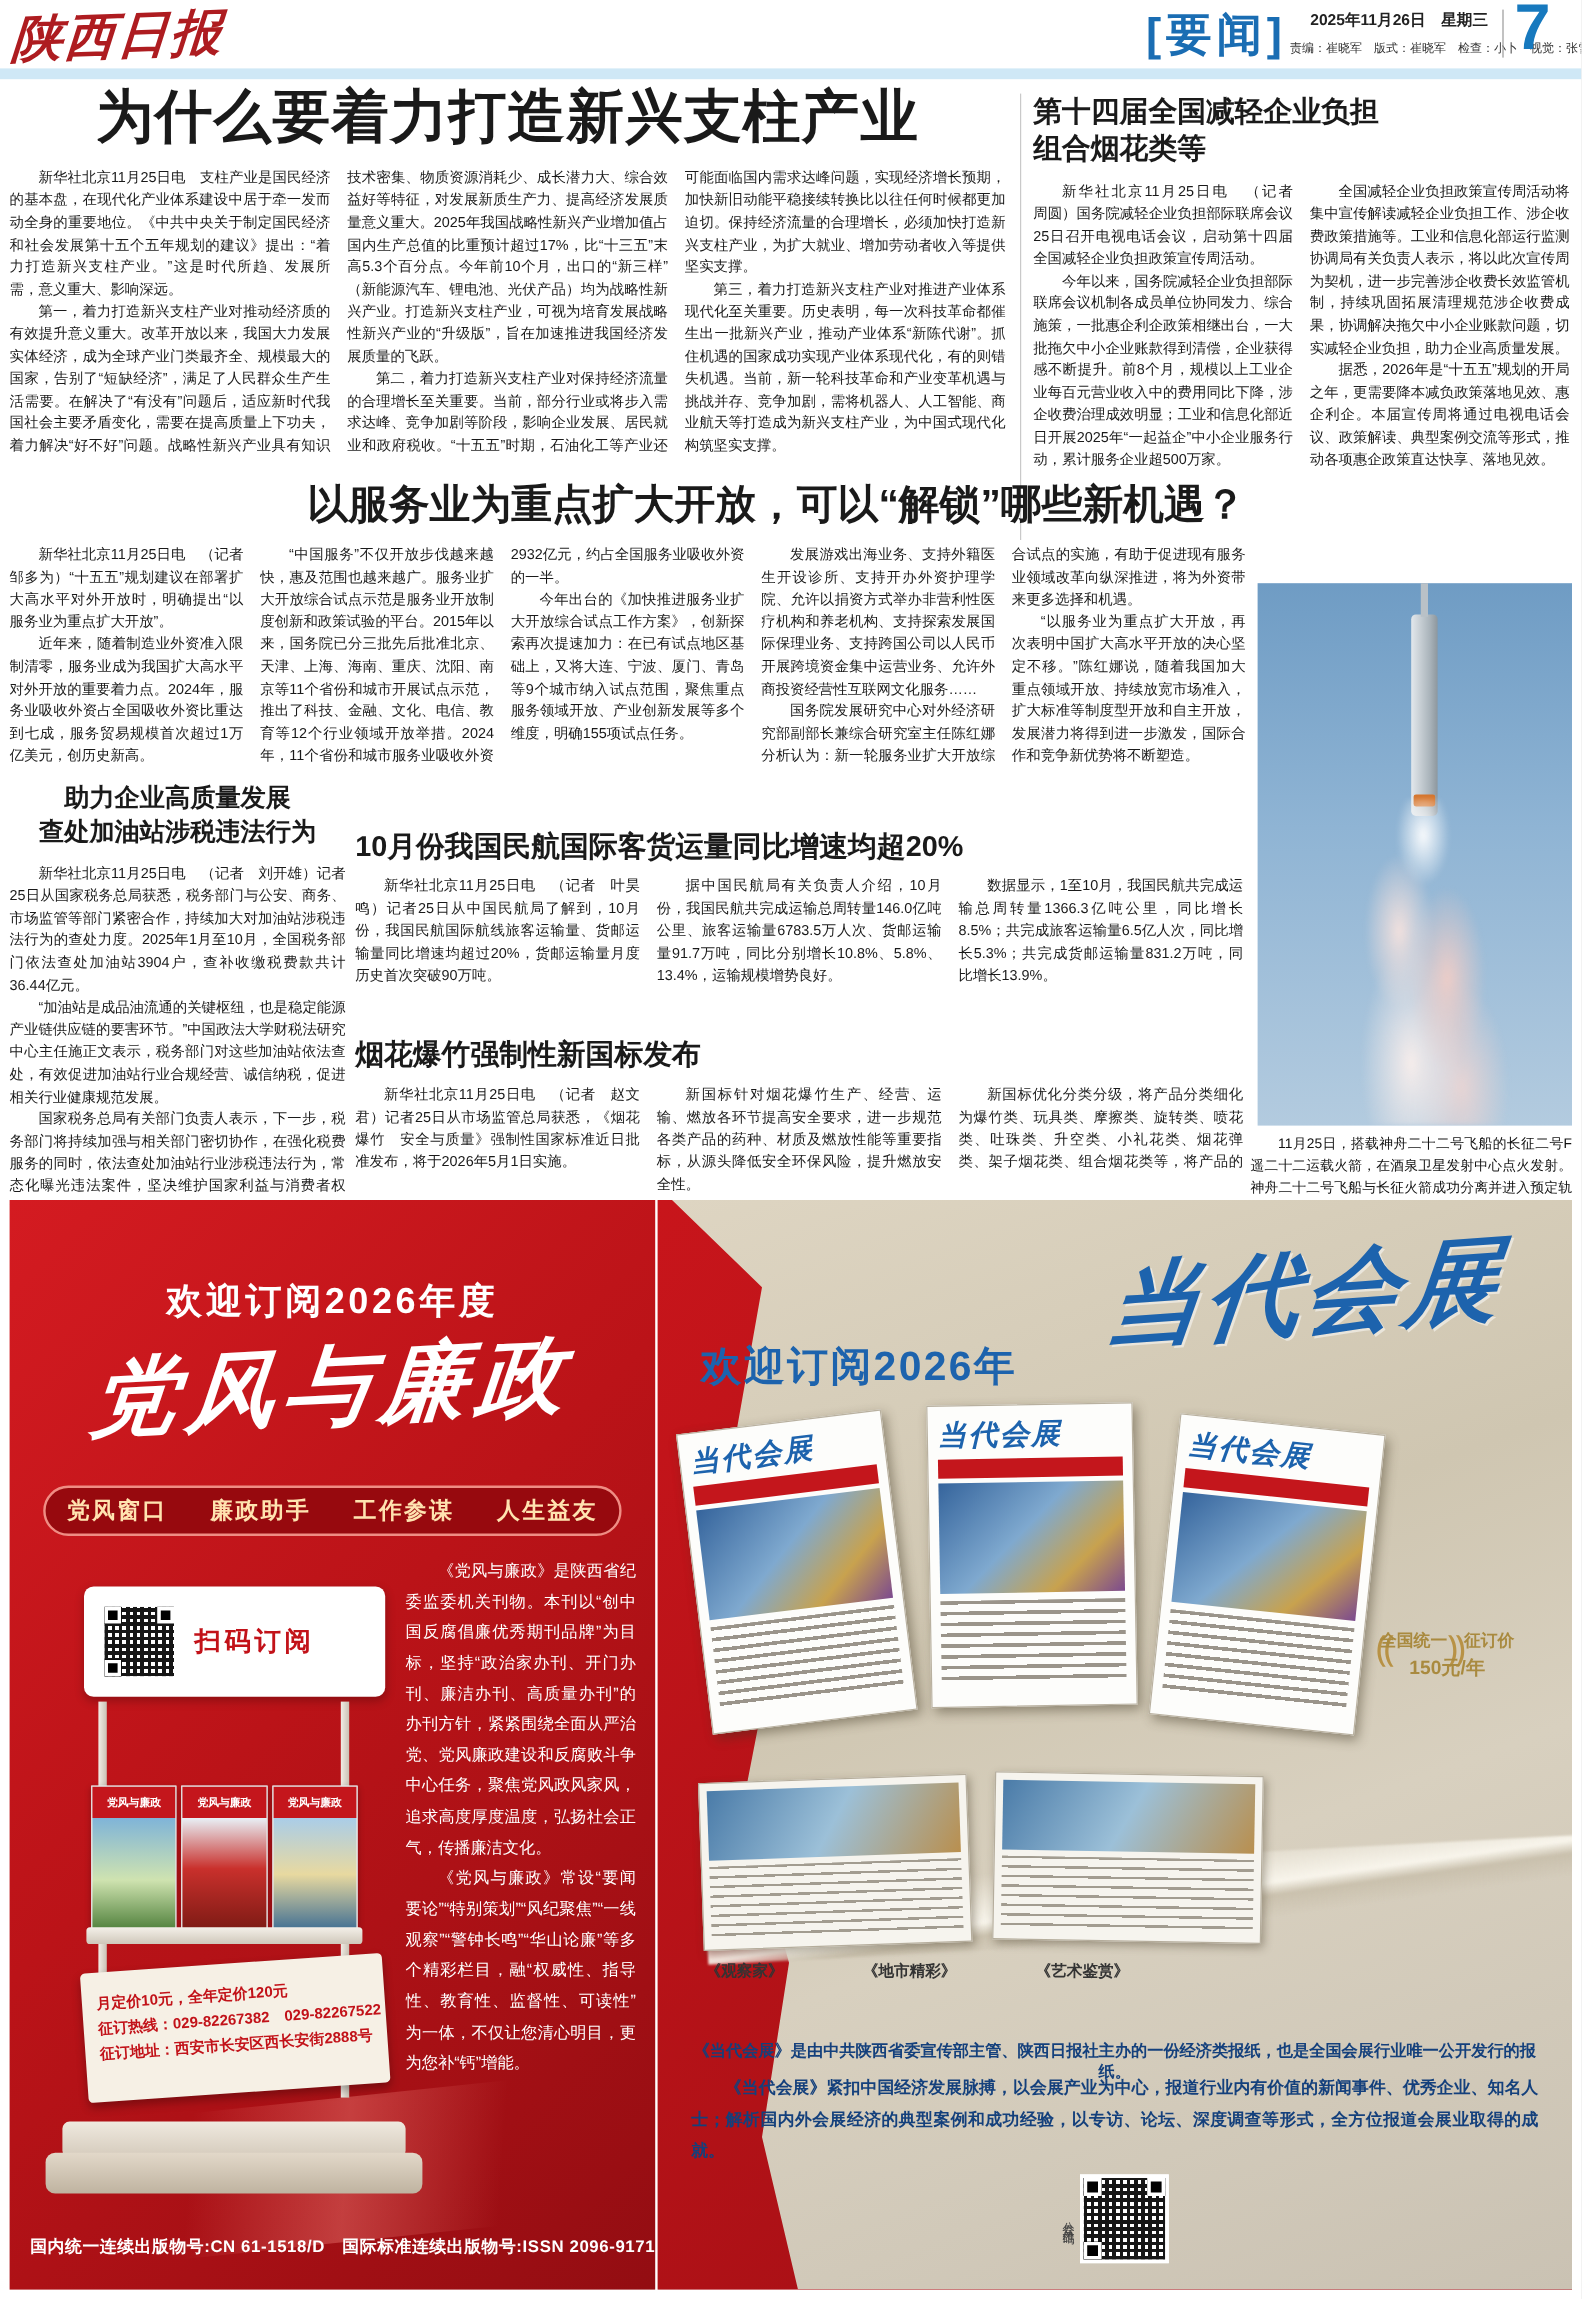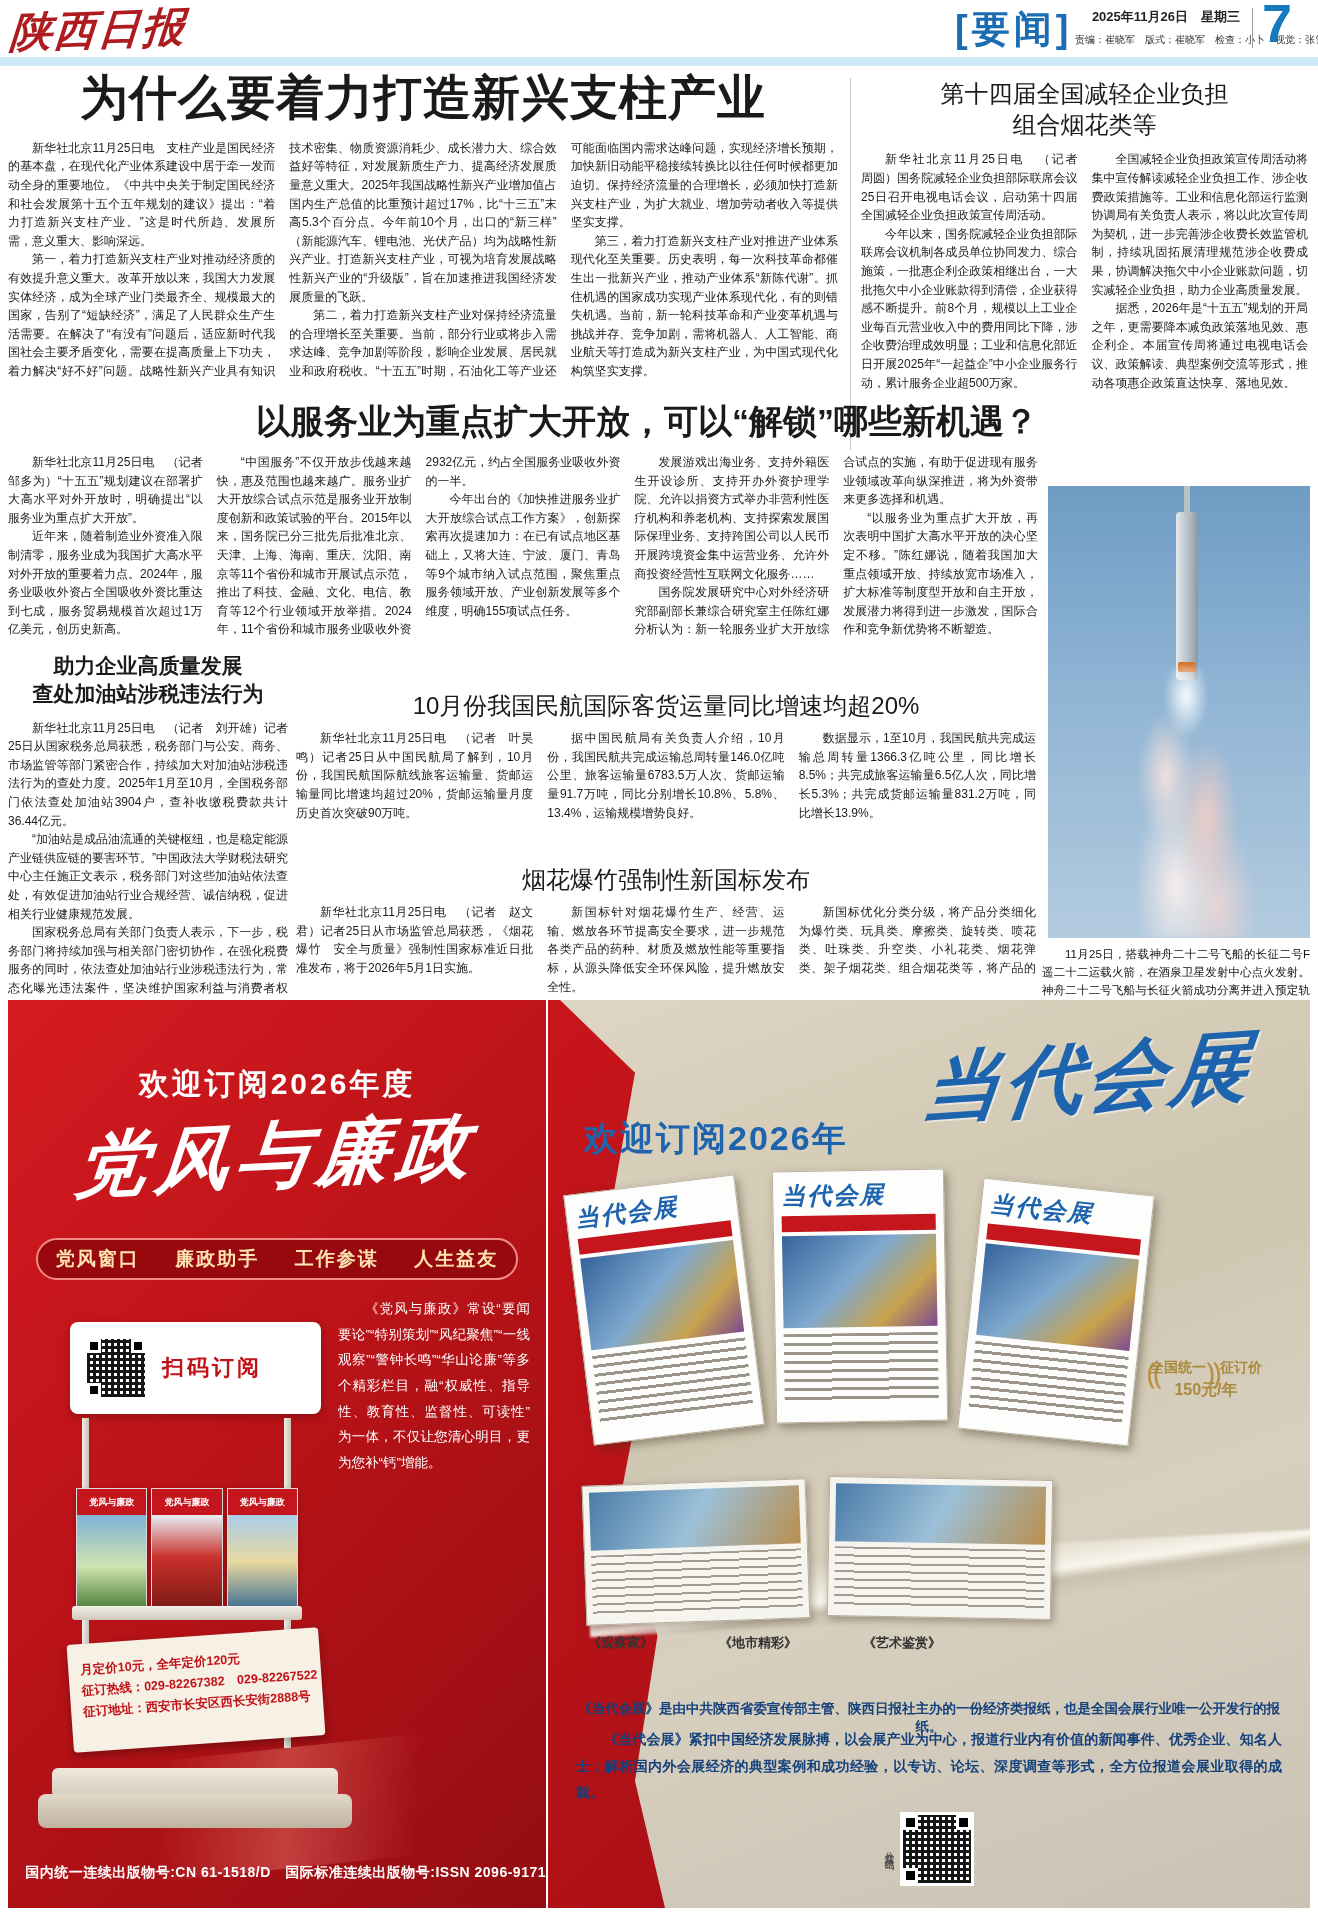--- a/index.html
+++ b/index.html
@@ -13,21 +13,21 @@
   .section-tag{position:absolute;left:955px;top:4px;font-size:38px;font-weight:700;color:#1a6db3;letter-spacing:4px;}
   .dateblock{position:absolute;left:1075px;top:8px;width:165px;text-align:right;}
   .date{font-size:13px;font-weight:700;color:#222;}
   .credits{margin-top:7px;font-size:10px;color:#333;white-space:nowrap;}
   .vrule{position:absolute;left:1252px;top:8px;width:1px;height:40px;background:#9a9a9a;}
   .pagenum{position:absolute;left:1262px;top:-8px;font-size:54px;font-weight:700;color:#1779be;}
   .blueband{position:absolute;left:0;top:57px;width:1318px;height:9px;background:#cfe8f6;}
   
   .headline-xl{font-size:48px;font-weight:900;letter-spacing:1px;text-align:center;margin:0;line-height:1.1;}
   .headline-l{font-size:34px;font-weight:900;text-align:right;margin:0;line-height:1.15;}
-  .headline-m{font-size:24px;font-weight:400;text-align:center;margin:0;line-height:1.3;}
+  .headline-m{font-size:24px;font-weight:700;margin:0;line-height:1.3;}
   .headline-s{font-size:21px;font-weight:900;text-align:center;margin:0;line-height:1.35;}
   .bodytext{font-size:12px;line-height:1.55;text-align:justify;overflow:hidden;}
   .bodytext p{margin:0;text-indent:2em;}
   .cols-2{column-count:2;column-gap:14px;}
   .cols-3{column-count:3;column-gap:14px;}
   .cols-5{column-count:5;column-gap:14px;}
   
   .art-pillar{position:absolute;left:8px;top:72px;width:830px;height:326px;}
   .art-pillar .bodytext{margin-top:14px;height:252px;}
   .art-reduce{position:absolute;left:850px;top:78px;width:458px;height:372px;border-left:1px solid #c9c9c9;padding-left:10px;box-sizing:border-box;}
@@ -273,20 +273,21 @@
       <div class="shelf-lip"></div>
       <div class="plaque">
         <div>月定价10元，全年定价120元</div>
         <div>征订热线：029-82267382　029-82267522</div>
         <div>征订地址：西安市长安区西长安街2888号</div>
       </div>
       <div class="base"></div>
       <div class="base2"></div>
     </div>
     <div class="adl-body">
+      <p>《党风与廉政》是陕西省纪委监委机关刊物。本刊以“创中国反腐倡廉优秀期刊品牌”为目标，坚持“政治家办刊、开门办刊、廉洁办刊、高质量办刊”的办刊方针，紧紧围绕全面从严治党、党风廉政建设和反腐败斗争中心任务，聚焦党风政风家风，追求高度厚度温度，弘扬社会正气，传播廉洁文化。</p>
       <p>《党风与廉政》常设“要闻要论”“特别策划”“风纪聚焦”“一线观察”“警钟长鸣”“华山论廉”等多个精彩栏目，融“权威性、指导性、教育性、监督性、可读性”为一体，不仅让您清心明目，更为您补“钙”增能。</p>
     </div>
     <div class="issn">国内统一连续出版物号:CN 61-1518/D　国际标准连续出版物号:ISSN 2096-9171</div>
   </section>
 
   <section class="ad-right">
     <div class="paper"></div>
     <div class="tear"></div>
     <div class="adr-title">欢迎订阅2026年</div>
     <div class="adr-callig">当代会展</div>

